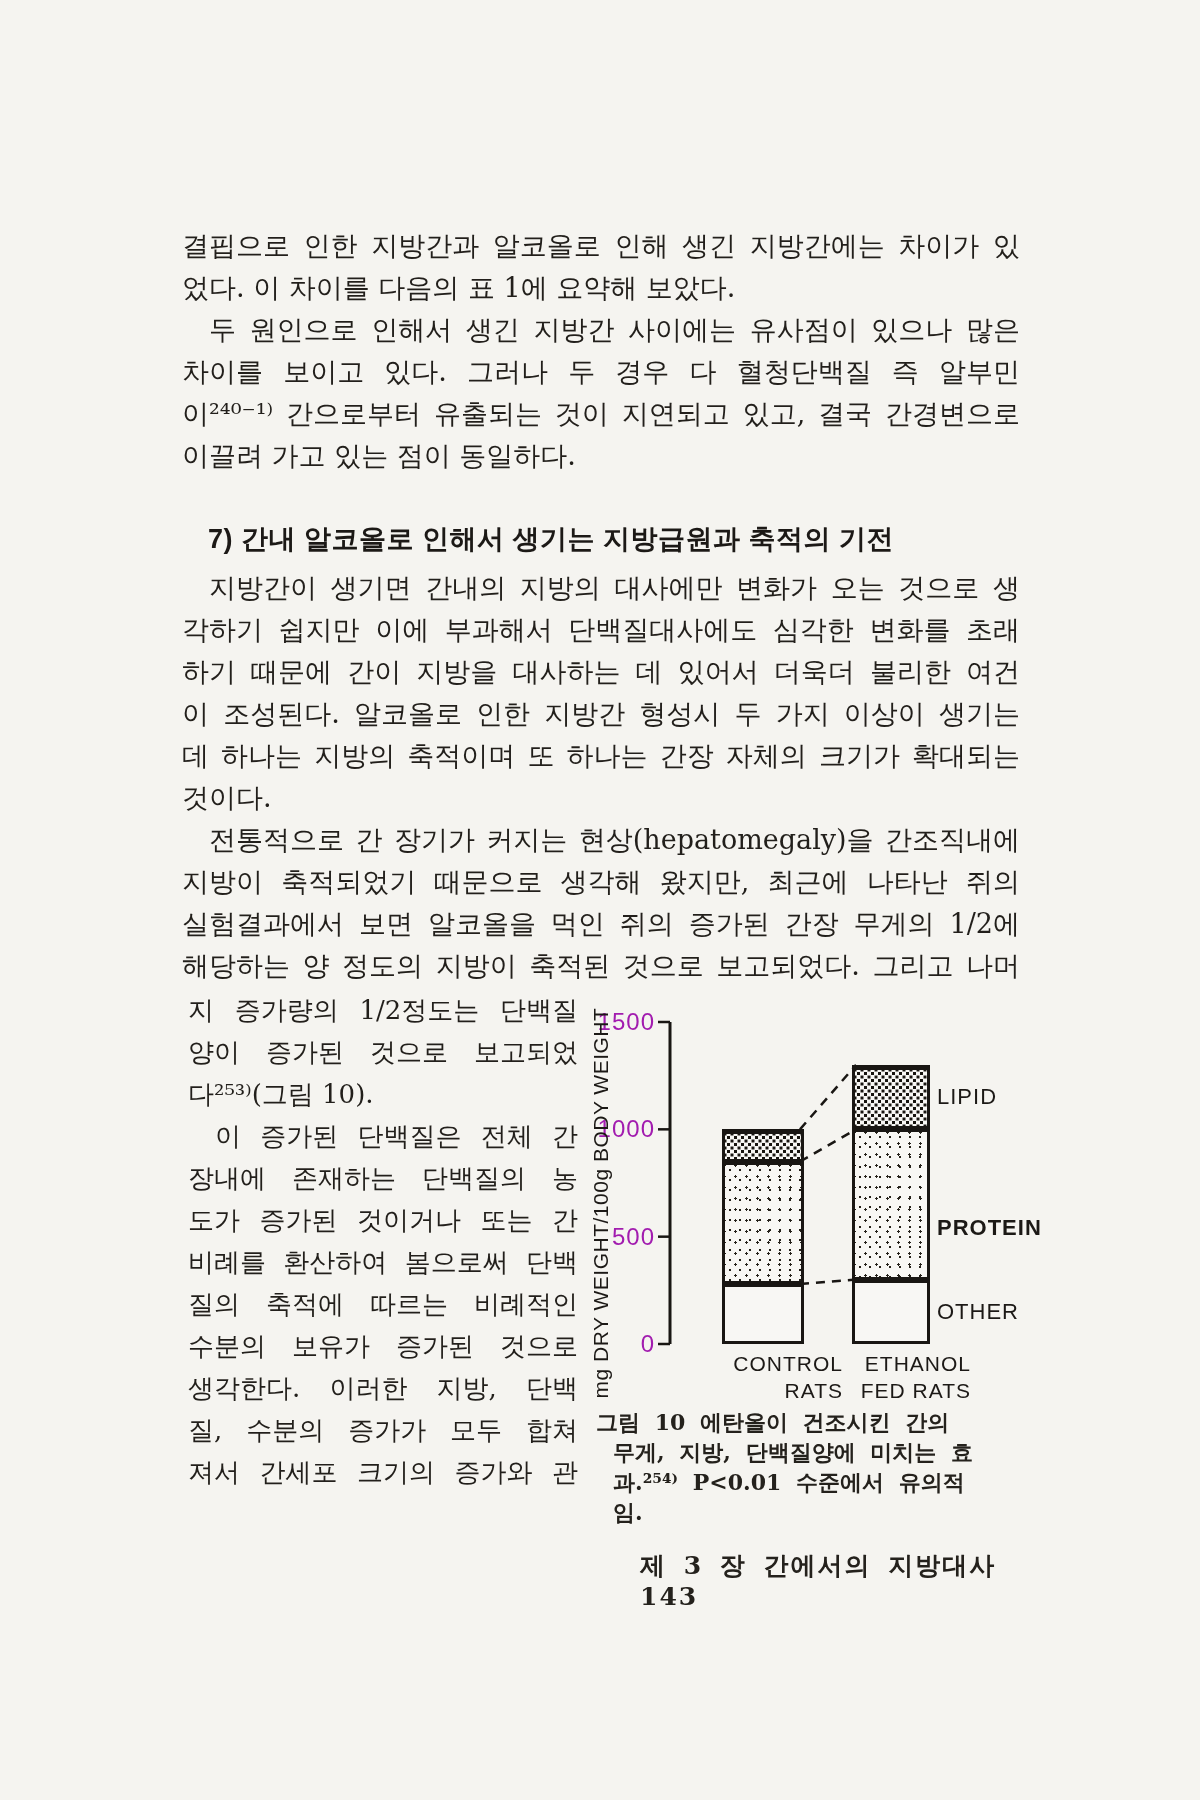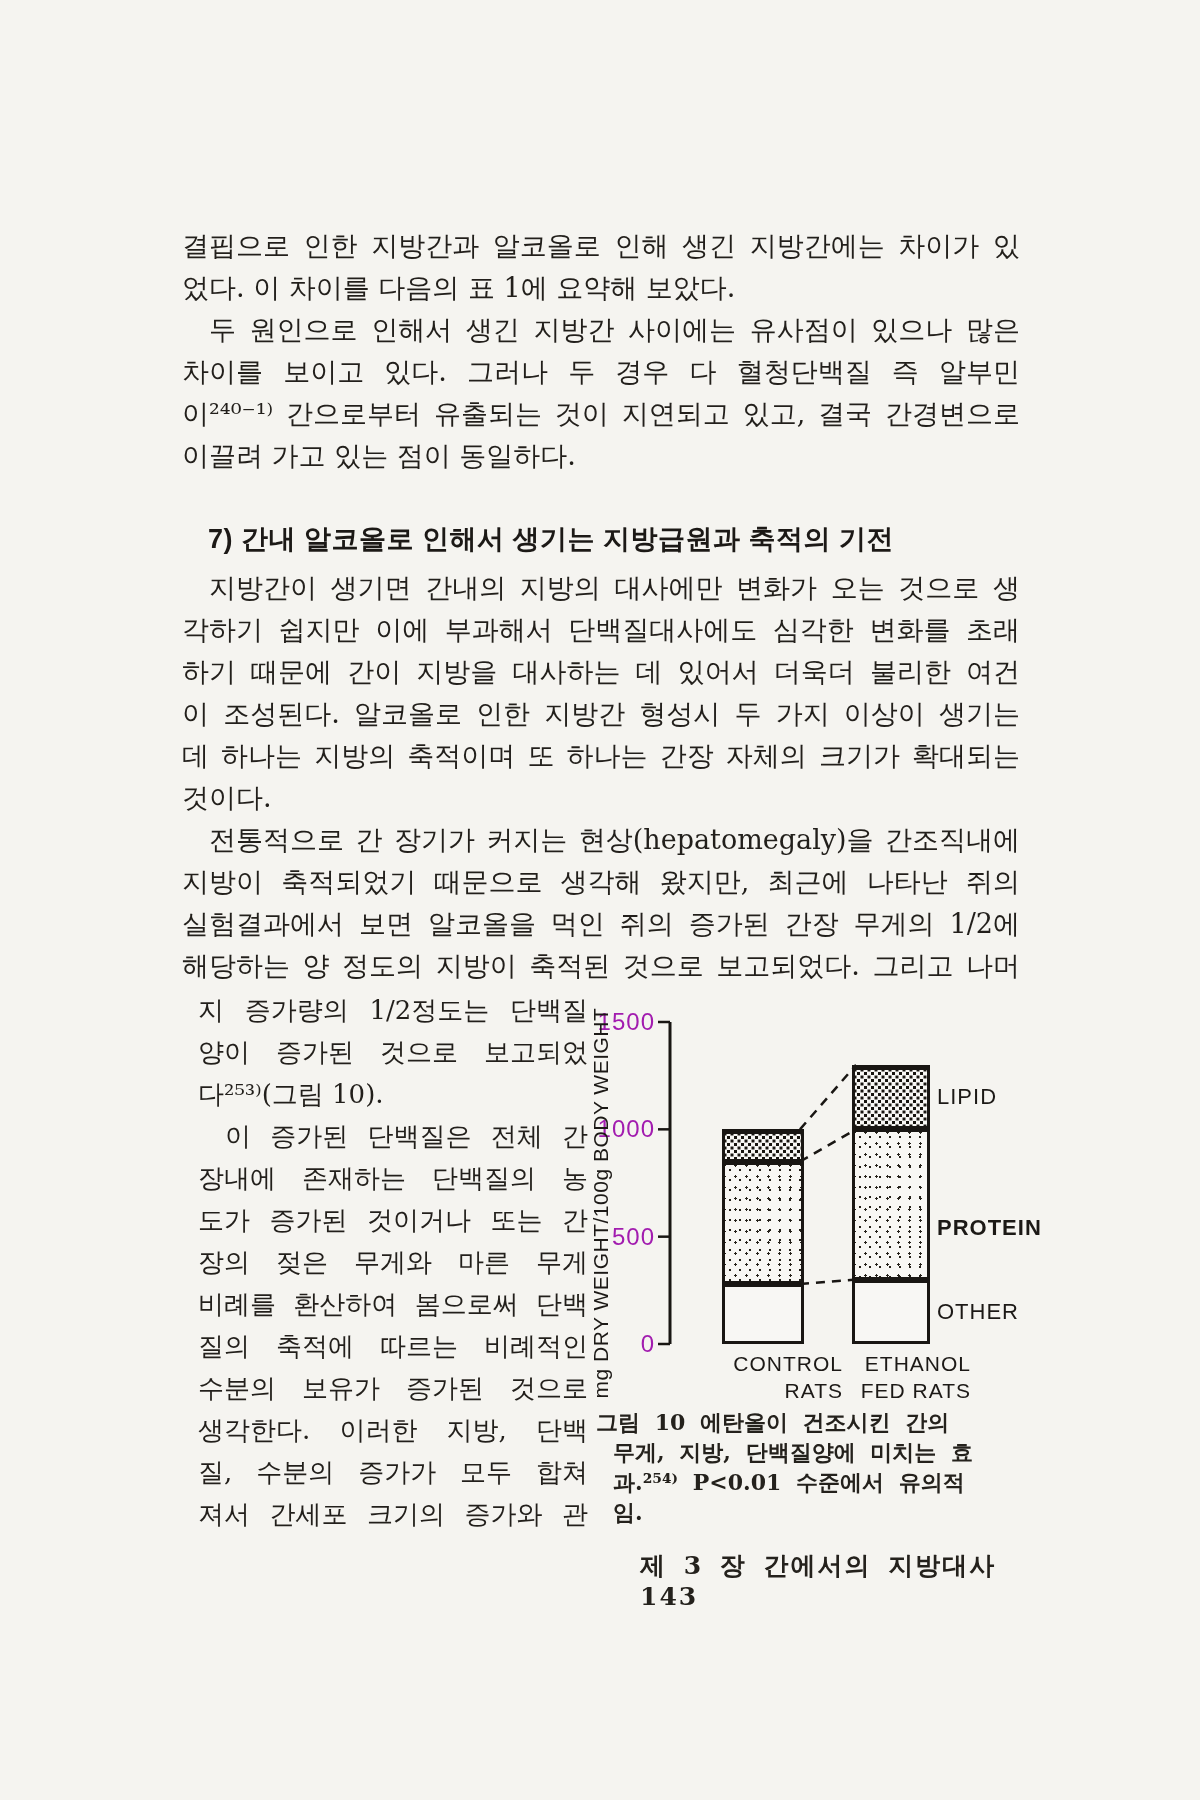--- a/index.html
+++ b/index.html
@@ -16,21 +16,21 @@
     font-size:27px;
     height:42px;
     line-height:42px;
     white-space:normal;
     color:#221f1b;
   }
   .j { text-align:justify; text-align-last:justify; }
   .ind { text-indent:27px; }
   #block-a { left:182px; top:225px; width:838px; }
   #block-b { left:182px; top:567px; width:838px; }
-  #block-c { left:198px; top:989px; width:390px; }
+  #block-c { left:188px; top:989px; width:390px; }
   #block-c .bline { font-size:26px; }
   .heading {
     left:182px; top:518px; width:838px;
     font-family:"Liberation Sans", sans-serif;
     font-weight:bold;
     font-size:27px; line-height:42px;
     text-indent:26px;
     color:#1c1916;
     letter-spacing:0.5px;
   }
@@ -118,21 +118,20 @@
     <div class="bline j">해당하는 양 정도의 지방이 축적된 것으로 보고되었다. 그리고 나머</div>
   </div>
 
 <div class="abs" id="block-c">
     <div class="bline j">지 증가량의 1/2정도는 단백질</div>
     <div class="bline j">양이 증가된 것으로 보고되었</div>
     <div class="bline">다²⁵³⁾(그림 10).</div>
     <div class="bline j ind">이 증가된 단백질은 전체 간</div>
     <div class="bline j">장내에 존재하는 단백질의 농</div>
     <div class="bline j">도가 증가된 것이거나 또는 간</div>
-    <div class="bline j">장의 젖은 무게와 마른 무게</div>
     <div class="bline j">비례를 환산하여 봄으로써 단백</div>
     <div class="bline j">질의 축적에 따르는 비례적인</div>
     <div class="bline j">수분의 보유가 증가된 것으로</div>
     <div class="bline j">생각한다. 이러한 지방, 단백</div>
     <div class="bline j">질, 수분의 증가가 모두 합쳐</div>
     <div class="bline j">져서 간세포 크기의 증가와 관</div>
   </div>
 
 <div id="chart-root">
   <svg id="chart-svg" width="1200" height="1800">

